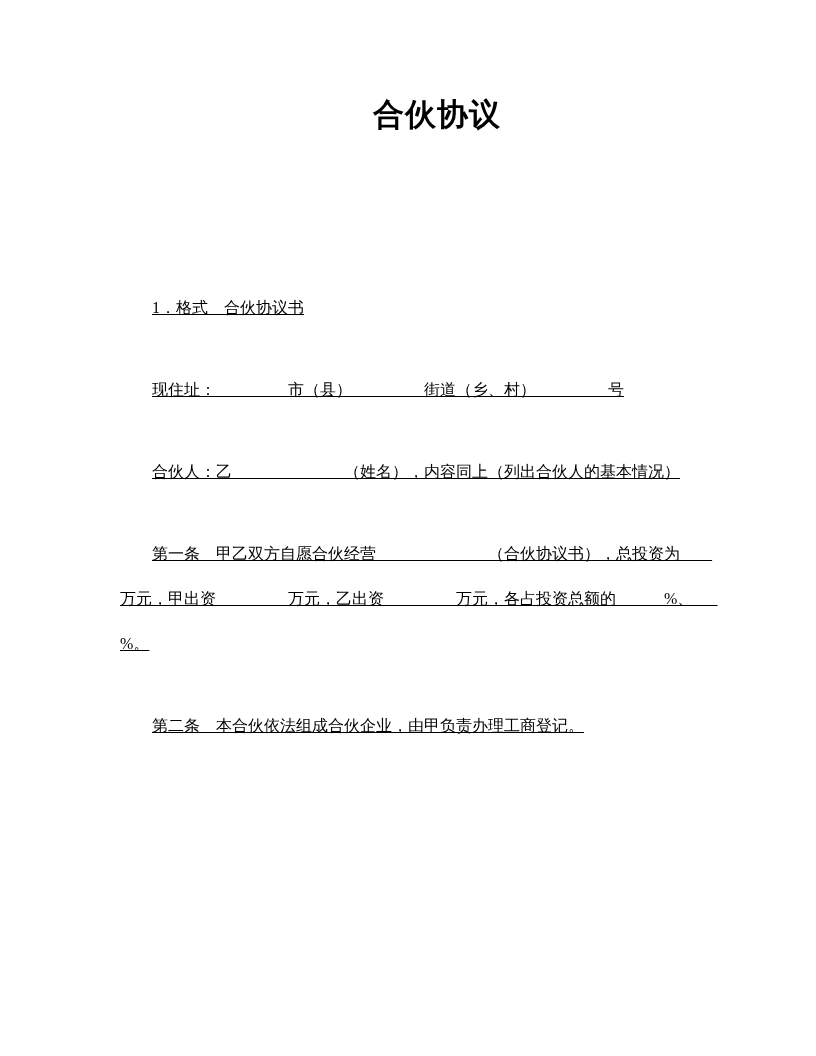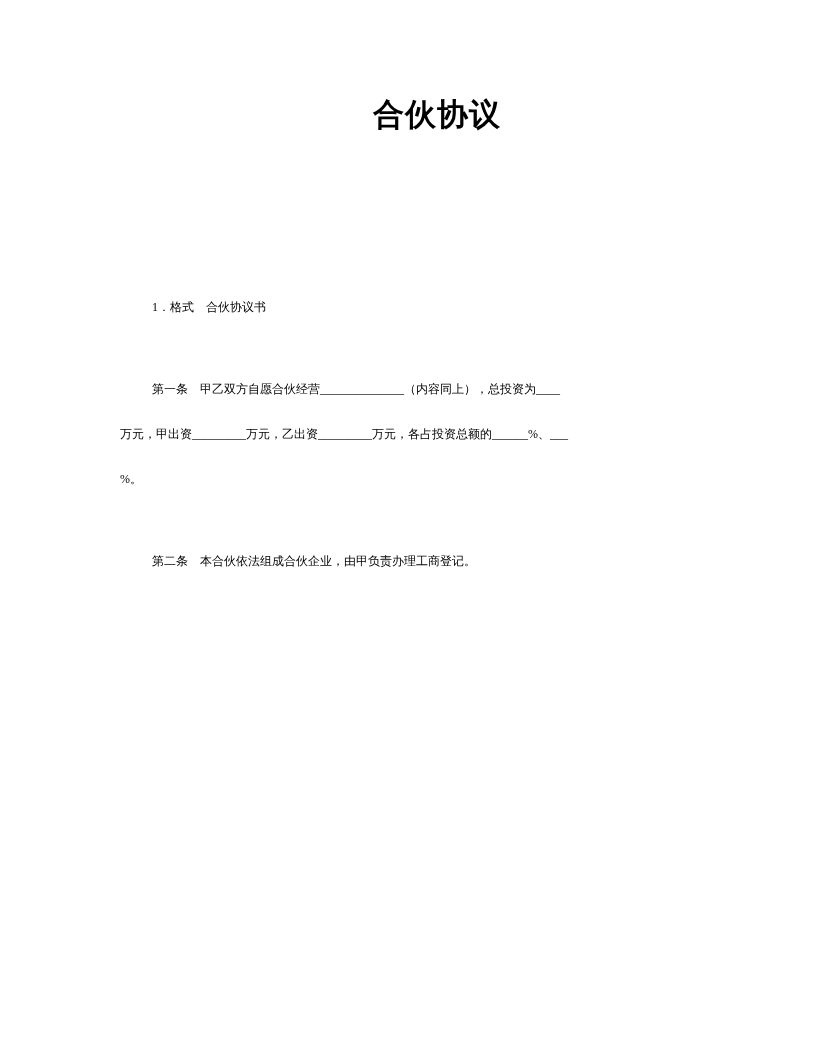--- a/index.html
+++ b/index.html
@@ -23,40 +23,43 @@
     margin: 0;
     font-family: "Liberation Sans", "DejaVu Sans", sans-serif;
     font-size: 31px;
     line-height: 44px;
     font-weight: 700;
     text-align: center;
     letter-spacing: 1px;
   }
   .para {
     margin: 0 0 37px 0;
-    font-size: 12px;
+    font-size: 16px;
     line-height: 45px;
     text-indent: 32px;          
     white-space: pre-line;      
     text-align: left;
+    text-decoration: underline;
   }
   .para.first {
     margin-top: 148px;          
   }
 </style>
 </head>
 <body>
 
 <div class="page">
   <h1 class="doc-title">合伙协议</h1>
 
   <p class="para first">1．格式　合伙协议书</p>
 
 
+  <p class="para">现住址：_________市（县）_________街道（乡、村）_________号</p>
+
+  <p class="para">合伙人：乙______________（姓名），内容同上（列出合伙人的基本情况）</p>
 
 
-
-  <p class="para">第一条　甲乙双方自愿合伙经营______________（内容同上），总投资为____
+  <p class="para">第一条　甲乙双方自愿合伙经营______________（合伙协议书），总投资为____
 万元，甲出资_________万元，乙出资_________万元，各占投资总额的______%、___
 %。</p>
 
   <p class="para">第二条　本合伙依法组成合伙企业，由甲负责办理工商登记。</p>
 </div>
 
 </body></html>

